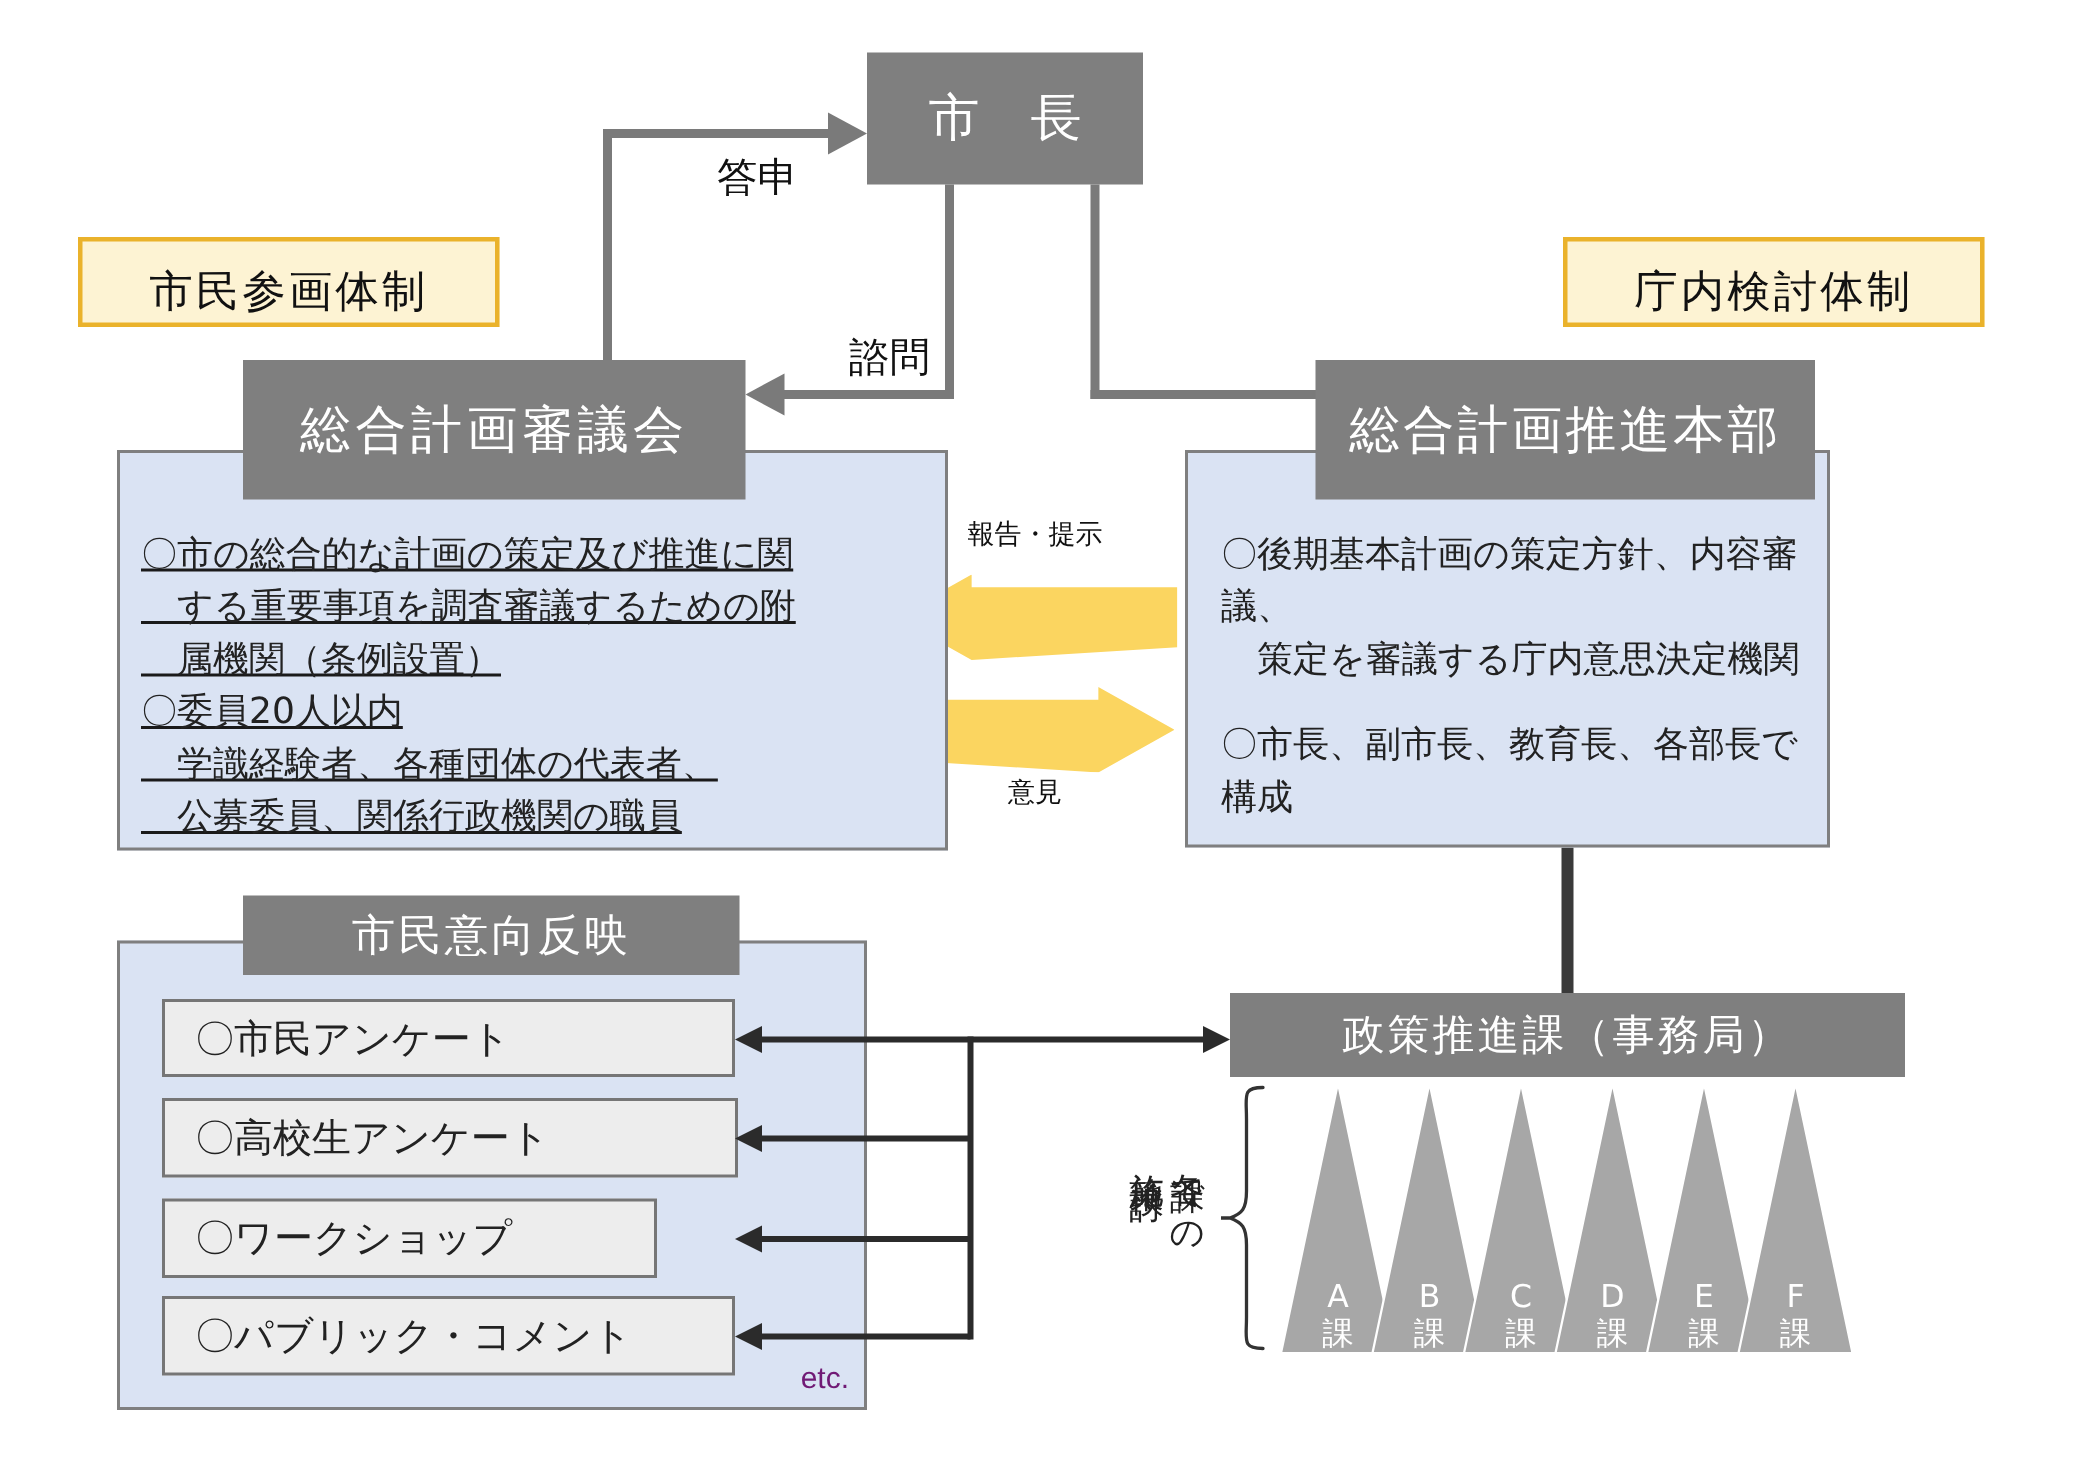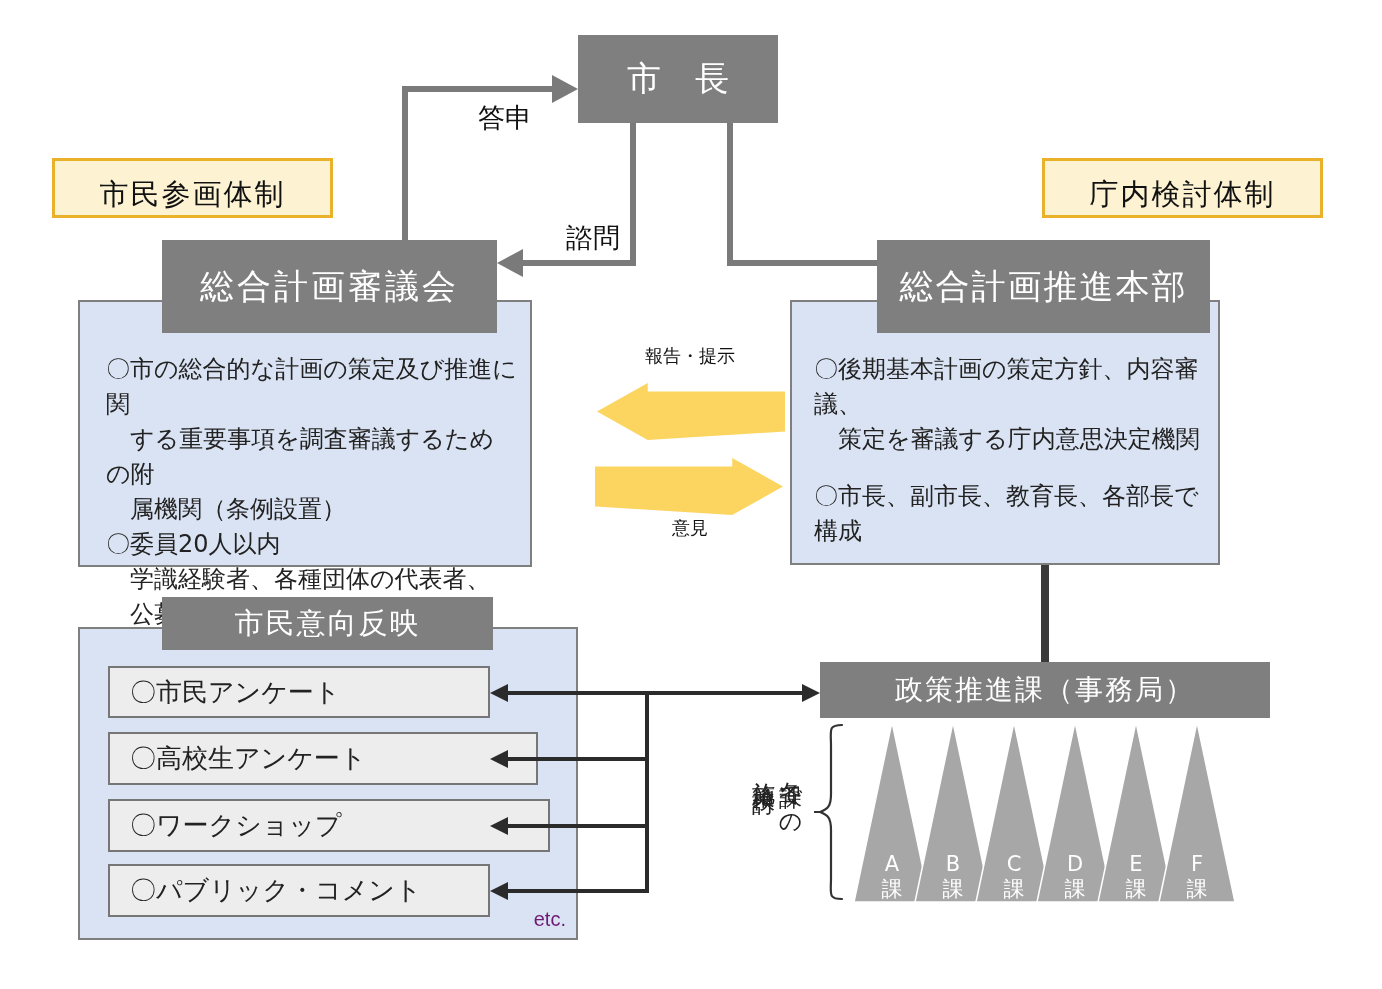--- a/index.html
+++ b/index.html
@@ -27,21 +27,21 @@
   .arrow-label{font-size:18px;text-align:center;color:#111;}
   .vert-label{writing-mode:vertical-rl;text-orientation:upright;white-space:pre-line;
               font-size:23px;line-height:1.18;letter-spacing:3px;color:#222;}
   .etc{font-family:Liberation Sans, sans-serif;font-size:20px;color:#701a75;text-align:right;}
 </style>
 </head>
 <body>
 
 <div class="canvas">
 
-  <div class="abs gbox" style="left:578px;top:35px;width:200px;height:88px;font-size:34px;">
+  <div class="abs gbox" style="left:578px;top:35px;width:184px;height:88px;font-size:34px;">
     <span>市　長</span>
   </div>
 
   <div class="abs vline" style="left:402px;top:86px;width:6px;height:154px;"></div>
   <div class="abs hline" style="left:402px;top:86px;width:152px;height:6px;"></div>
   <div class="abs ah ah-right-gray" style="left:552px;top:75px;"></div>
   <div class="abs arrow-label" style="left:450px;top:100px;width:110px;font-size:27px;">答申</div>
 
   <div class="abs vline" style="left:630px;top:123px;width:6px;height:143px;"></div>
   <div class="abs hline" style="left:520px;top:260px;width:116px;height:6px;"></div>
@@ -51,21 +51,21 @@
   <div class="abs vline" style="left:727px;top:123px;width:6px;height:143px;"></div>
   <div class="abs hline" style="left:727px;top:260px;width:151px;height:6px;"></div>
 
   <div class="abs tag" style="left:52px;top:158px;width:281px;height:60px;">
     <span>市民参画体制</span>
   </div>
   <div class="abs tag" style="left:1042px;top:158px;width:281px;height:60px;">
     <span>庁内検討体制</span>
   </div>
 
-  <div class="abs panel" style="left:78px;top:300px;width:454px;height:267px;padding:50px 12px 0 26px;z-index:1;">
+  <div class="abs panel" style="left:78px;top:300px;width:554px;height:267px;padding:50px 12px 0 14px;z-index:1;text-decoration:underline;">
     <div class="textblock">〇市の総合的な計画の策定及び推進に関
 　する重要事項を調査審議するための附
 　属機関（条例設置）</div>
     <div class="textblock">〇委員20人以内
 　学識経験者、各種団体の代表者、
 　公募委員、関係行政機関の職員</div>
   </div>
   <div class="abs gbox" style="left:162px;top:240px;width:335px;height:93px;font-size:34px;letter-spacing:3px;z-index:2;">
     <span>総合計画審議会</span>
   </div>
@@ -88,24 +88,24 @@
 
   <div class="abs" style="left:1041px;top:565px;width:8px;height:99px;background:#3a3a3a;"></div>
 
   <div class="abs panel" style="left:78px;top:627px;width:500px;height:313px;z-index:1;"></div>
   <div class="abs gbox" style="left:162px;top:597px;width:331px;height:53px;font-size:29px;letter-spacing:2px;z-index:2;">
     <span>市民意向反映</span>
   </div>
   <div class="abs item" style="left:108px;top:666px;width:382px;height:52px;z-index:2;">
     <span>〇市民アンケート</span>
   </div>
-  <div class="abs item" style="left:108px;top:732px;width:430px;height:53px;z-index:2;">
+  <div class="abs item" style="left:108px;top:732px;width:384px;height:53px;z-index:2;">
     <span>〇高校生アンケート</span>
   </div>
-  <div class="abs item" style="left:108px;top:799px;width:442px;height:53px;z-index:2;">
+  <div class="abs item" style="left:108px;top:799px;width:330px;height:53px;z-index:2;">
     <span>〇ワークショップ</span>
   </div>
   <div class="abs item" style="left:108px;top:864px;width:382px;height:53px;z-index:2;">
     <span>〇パブリック・コメント</span>
   </div>
   <div class="abs etc" style="left:496px;top:908px;width:70px;z-index:2;">etc.</div>
 
   <div class="abs gbox" style="left:820px;top:662px;width:450px;height:56px;font-size:28px;letter-spacing:2px;">
     <span>政策推進課（事務局）</span>
   </div>

